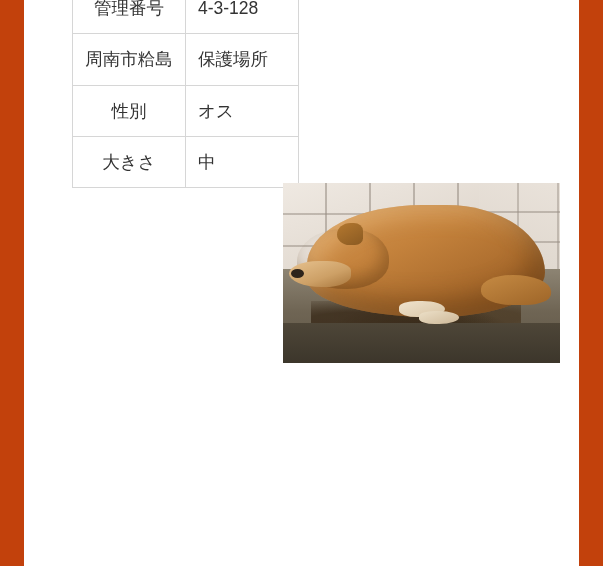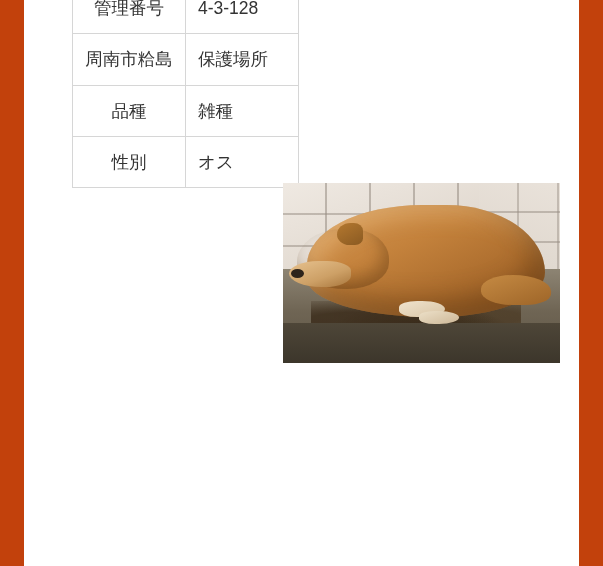--- a/index.html
+++ b/index.html
@@ -176,26 +176,26 @@
       <tbody>
         <tr>
           <td class="k">管理番号</td>
           <td class="v">4-3-128</td>
         </tr>
         <tr>
           <td class="k">周南市粭島</td>
           <td class="v">保護場所</td>
         </tr>
         <tr>
-          <td class="k">品種</td>
-          <td class="v">雑種</td>
-        </tr>
-        <tr>
           <td class="k">性別</td>
           <td class="v">オス</td>
+        </tr>
+        <tr>
+          <td class="k">大きさ</td>
+          <td class="v">中</td>
         </tr>
       </tbody>
     </table>
 
     <div id="photo-frame">
       <div class="tile-wall"></div>
       <div class="tile-wall-right"></div>
       <div class="floor"></div>
       <div class="floor-stain"></div>
       <div class="floor-edge"></div>

